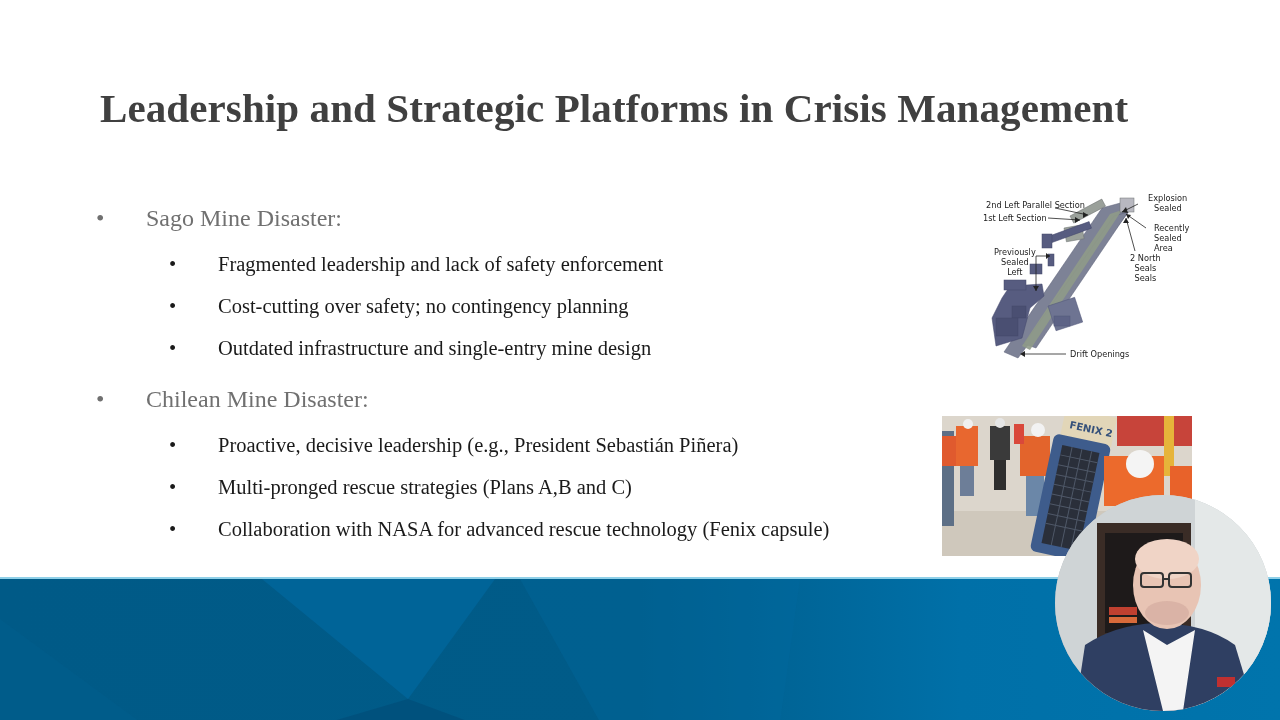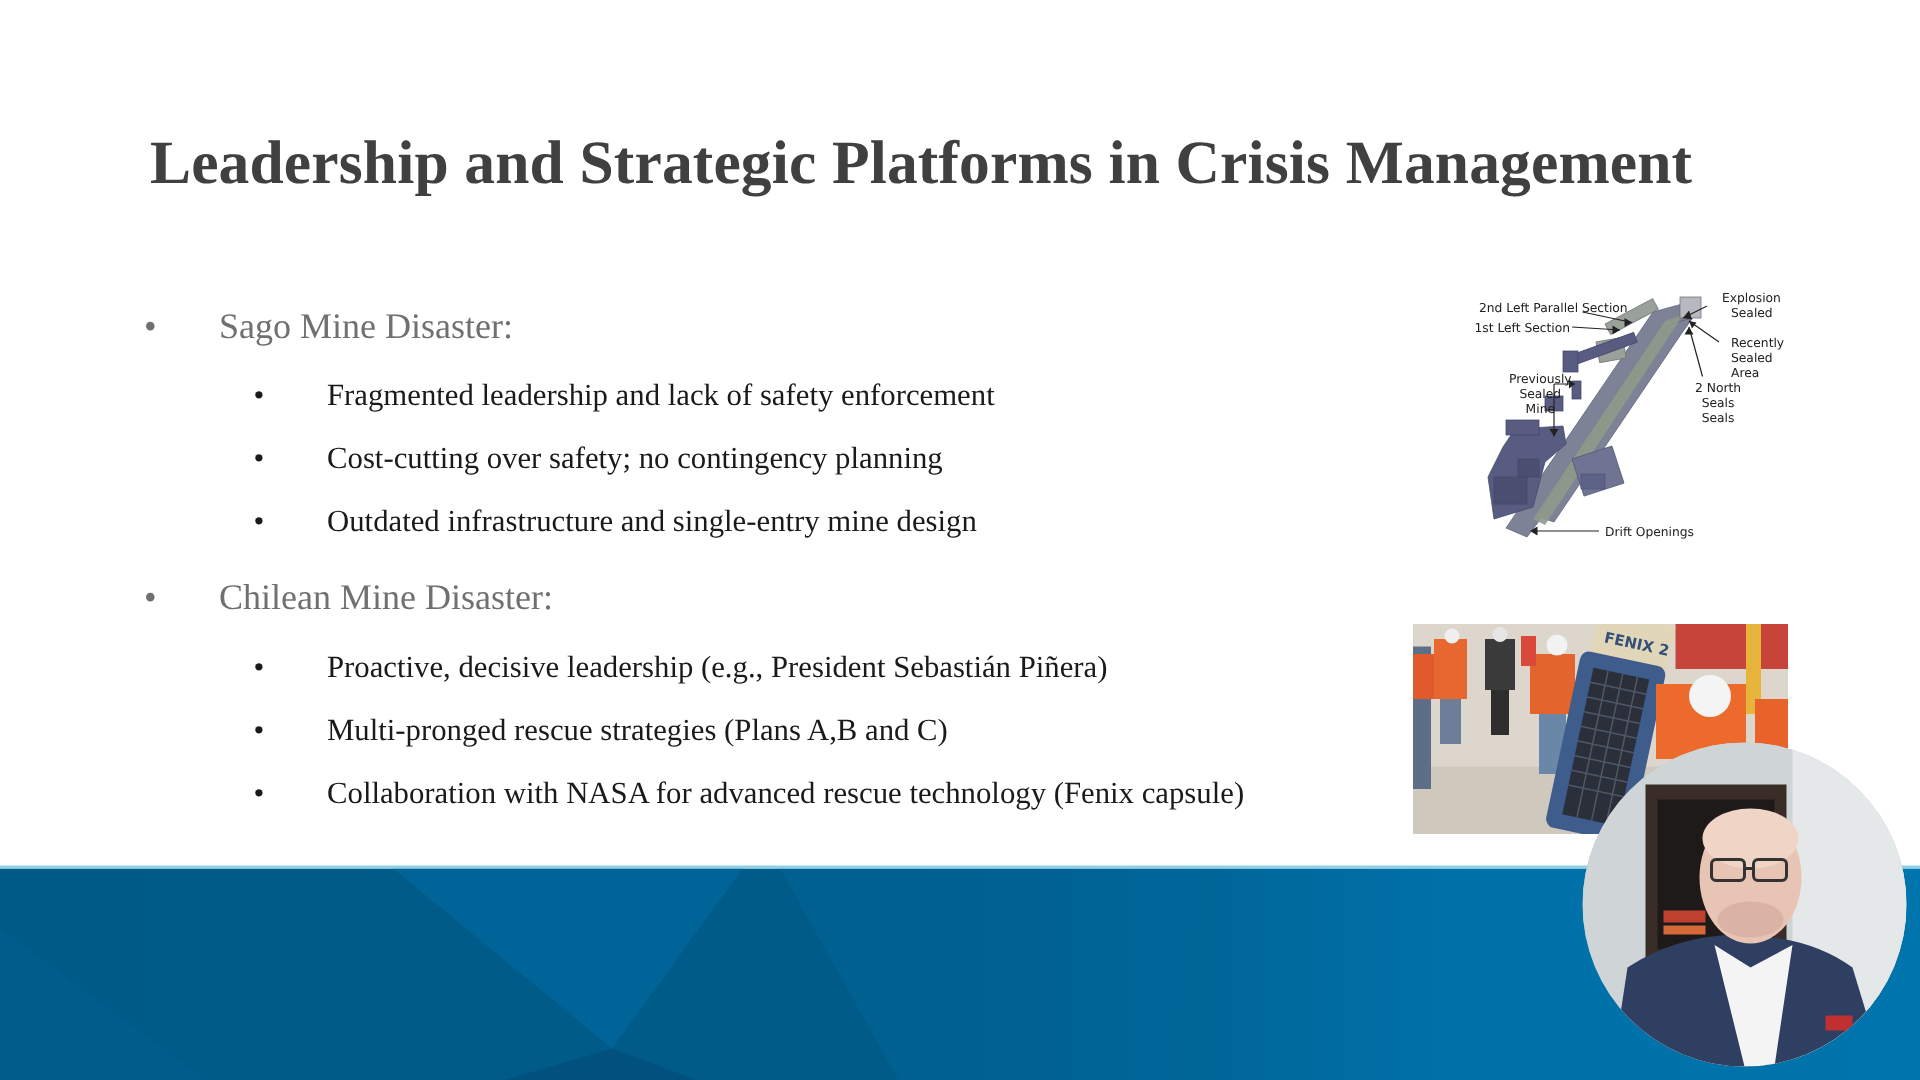--- a/index.html
+++ b/index.html
@@ -152,24 +152,24 @@
     <div class="map-label" style="left:31px;top:25px;">1st Left Section</div>
     <div class="map-label" style="left:196px;top:5px;">
       <div>Explosion</div>
       <div style="padding-left:6px;">Sealed</div>
     </div>
     <div class="map-label" style="left:202px;top:35px;text-align:left;">
       <div>Recently</div>
       <div>Sealed</div>
       <div>Area</div>
     </div>
-    <div class="map-label" style="left:42px;top:59px;text-align:center;margin-left:12px;">
+    <div class="map-label" style="left:42px;top:59px;text-align:center;">
       <div>Previously</div>
       <div>Sealed</div>
-      <div>Mine</div>
+      <div>Left</div>
     </div>
     <div class="map-label" style="left:178px;top:65px;text-align:center;">
       <div>2 North</div>
       <div>Seals</div>
       <div>Seals</div>
     </div>
     <div class="map-label" style="left:118px;top:161px;">Drift Openings</div>
   </div>
 
   <div class="photo">

